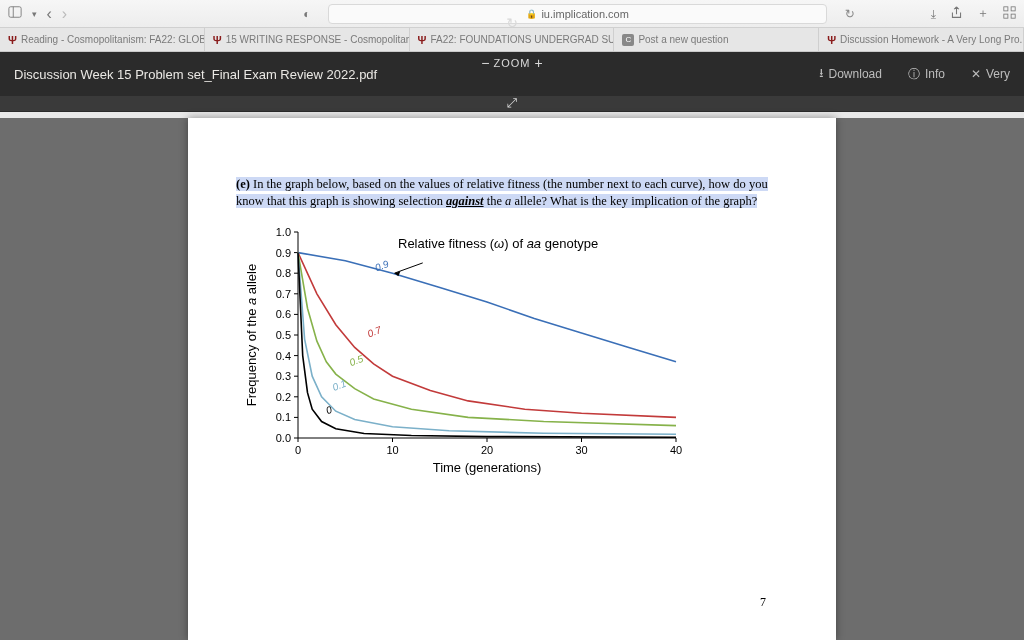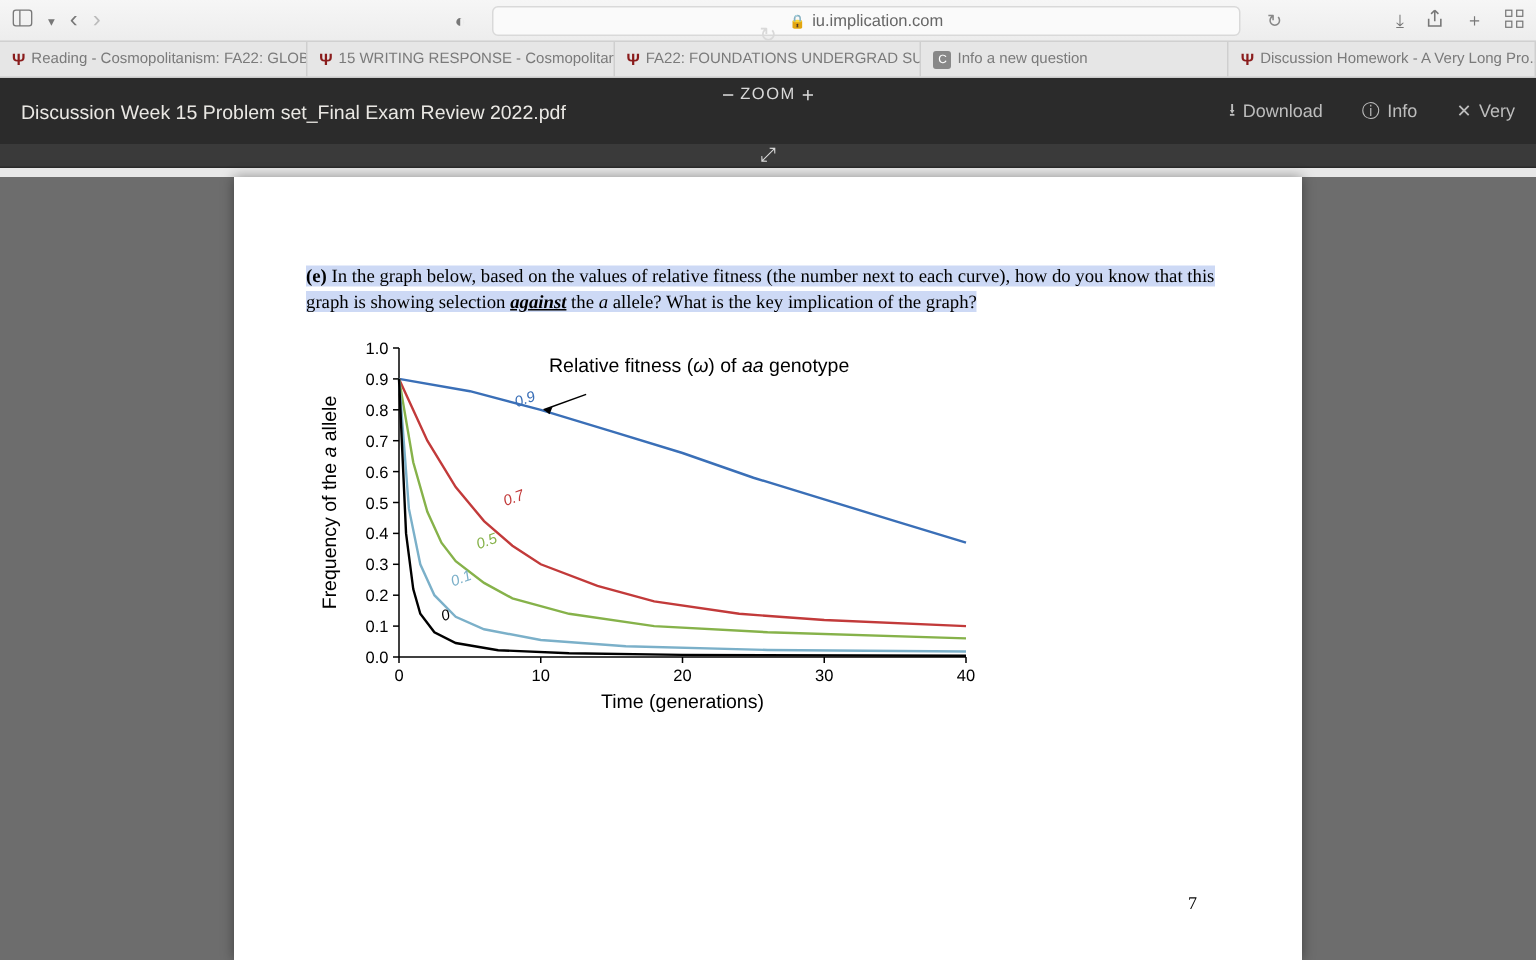--- a/index.html
+++ b/index.html
@@ -24,21 +24,21 @@
   .viewhead .actions .it { display:flex; align-items:center; gap:5px; cursor:default;}
   
   
   .toolbar { height:16px; background:#3a3a3a; color:#d9d9d9; display:flex; align-items:center; justify-content:flex-end; padding:0 16px; gap:12px; font-size:11px; border-bottom:1px solid #2a2a2a;flex-direction:column;}
   .toolbar .sep { width:1px; height:18px; background:#555; margin:0 4px;}
   .toolbar .pn { width:26px; height:18px; background:#fff; color:#222; text-align:center; line-height:18px; font-size:11px;}
   .toolbar .btn { display:flex; align-items:center; gap:4px;}
   
   
   .stage { position:absolute; top:118px; left:0; right:0; bottom:0; background:#6d6d6d; display:flex; justify-content:center;}
-  .paper { width:712px; background:#fff; height:100%; position:relative; box-shadow:0 0 8px rgba(0,0,0,.4); padding:58px 48px 16px 48px;}
+  .paper { width:648px; background:#fff; height:100%; position:relative; box-shadow:0 0 8px rgba(0,0,0,.4); padding:58px 48px 16px 48px;}
   .question { font-family:"Times New Roman", serif; font-size:12.5px; line-height:1.35;}
   .question .hl { background:#cdd9f5; }
   .question .against { font-weight:bold; font-style:italic; text-decoration:underline;}
   .question b { font-weight:bold;}
   .question i { font-style:italic;}
   
   
   .chartwrap { margin-top:10px; position:relative; }
   svg.chart { font-family:Arial, sans-serif; }
   .axis { stroke:#000; stroke-width:1; }
@@ -95,21 +95,21 @@
   <div class="tab">
       <span class="psi">Ψ</span>
       <span>15 WRITING RESPONSE - Cosmopolitani...</span>
     </div>
   <div class="tab">
       <span class="psi">Ψ</span>
       <span>FA22: FOUNDATIONS UNDERGRAD SUC...</span>
     </div>
   <div class="tab">
       <span class="c">C</span>
-      <span>Info a new question</span>
+      <span>Post a new question</span>
     </div>
   <div class="tab">
       <span class="psi">Ψ</span>
       <span>Discussion Homework - A Very Long Pro...</span>
     </div>
 </div>
 
 <div class="viewhead">
   <span>Discussion Week 15 Problem set_Final Exam Review 2022.pdf</span>
   <div class="actions">

